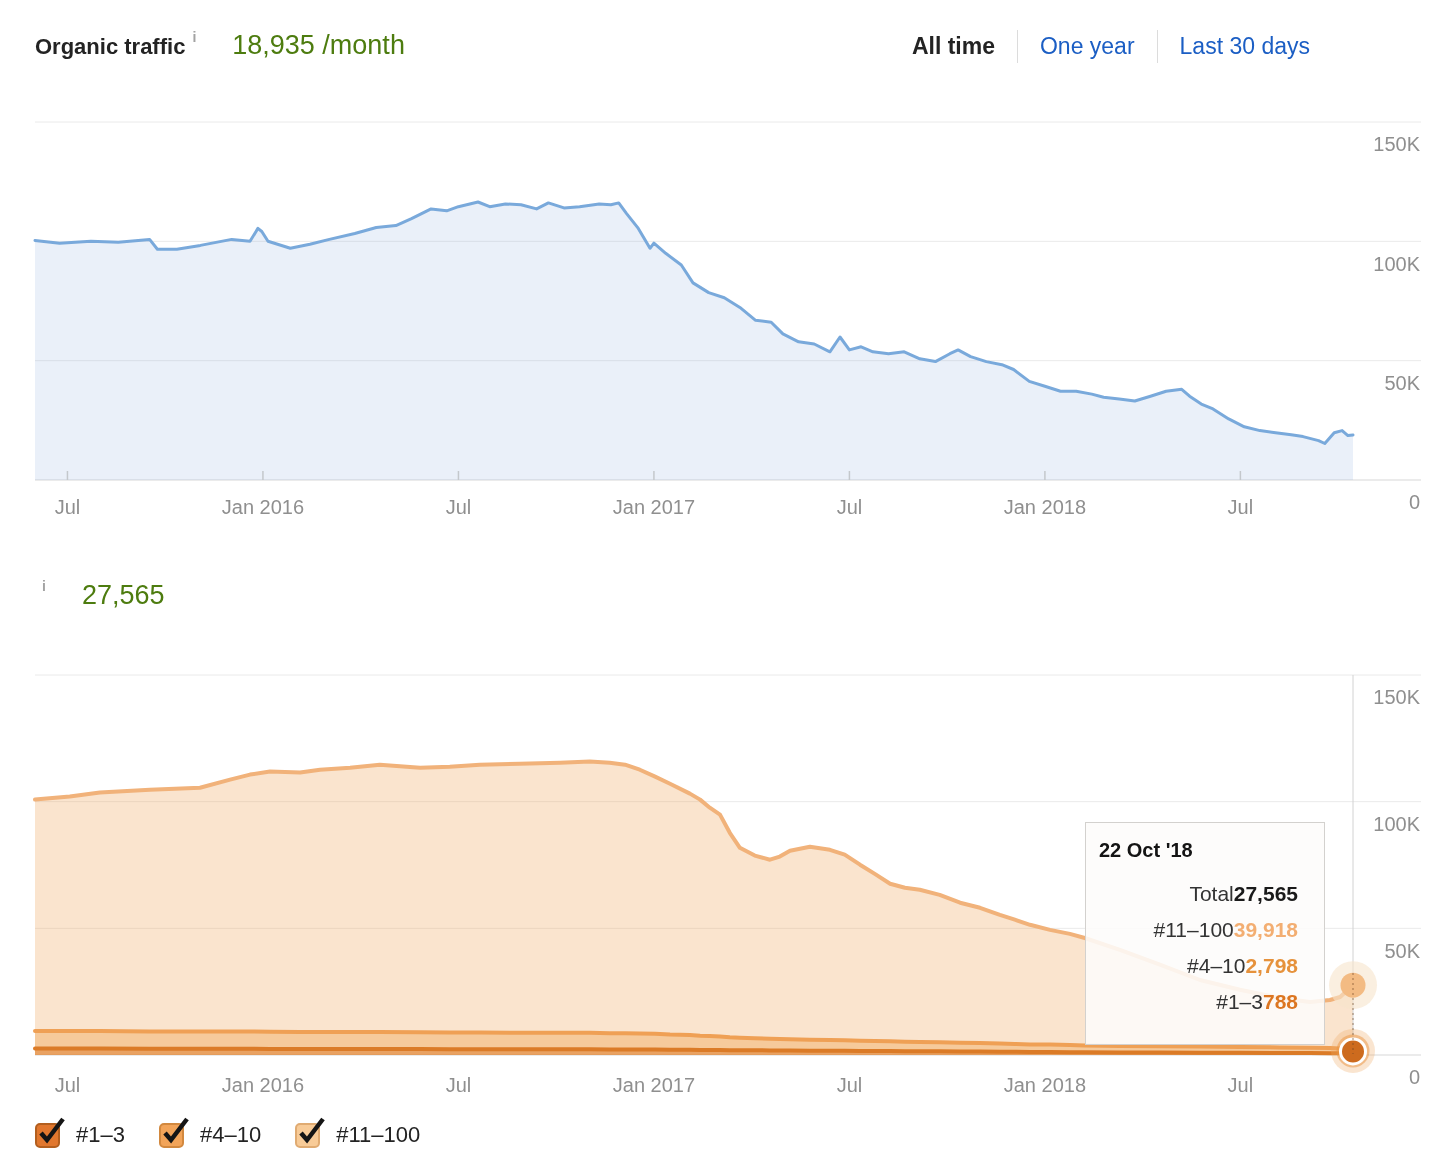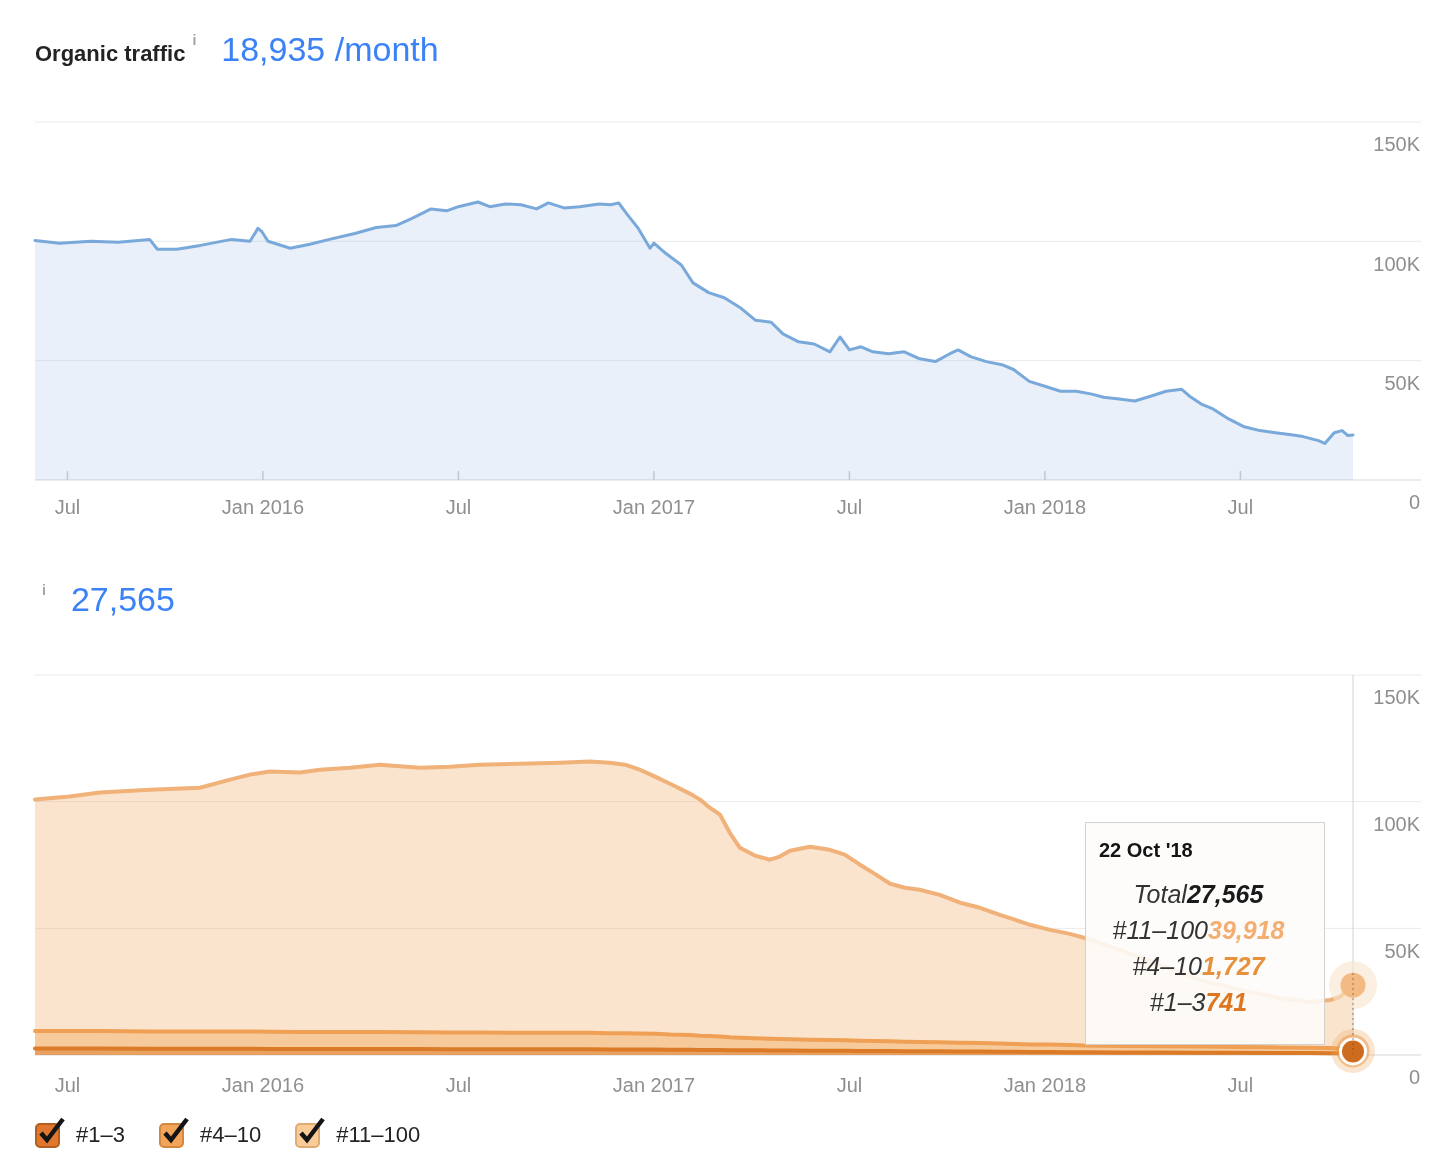--- a/index.html
+++ b/index.html
@@ -5,51 +5,58 @@
   html,body { margin:0; padding:0; }
   body {
     position:relative; width:1454px; height:1174px; background:#ffffff;
     font-family:"Liberation Sans", sans-serif; color:#222; overflow:hidden;
   }
   .hdr { position:absolute; left:35px; right:35px; display:flex; align-items:baseline; }
   #hdr1 { top:30px; }
   #hdr2 { top:580px; }
   .title { font-size:22px; font-weight:700; color:#232323; }
   .info  { font-size:14px; font-weight:700; color:#a3a3a3; margin-left:7px; position:relative; top:-10px; align-self:center; }
-  .hval  { font-size:34px; font-weight:400; color:#3b82f6; margin-left:25px; }
+  .hval  { font-size:27px; font-weight:400; color:#4d7c0f; margin-left:36px; }
   .ranges { margin-left:auto; margin-right:109px; display:flex; align-items:center; font-size:23px; }
   .range { color:#1b5ec4; cursor:pointer; white-space:nowrap; }
   .range.active { color:#232323; font-weight:700; cursor:default; }
   .rdiv { width:1px; height:33px; background:#dcdcdc; margin:0 22px; align-self:center; }
   .chart { position:absolute; left:0; }
   #c1svg { top:100px; }
   #c2wrap { position:absolute; left:0; top:640px; width:1454px; height:475px; }
   #c2svg { position:absolute; left:0; top:0; }
   .chart text, #c2svg text { font-family:"Liberation Sans", sans-serif; }
   .tooltip {
     position:absolute; left:1085px; top:182px; width:240px; height:223px;
     box-sizing:border-box; background:rgba(253,252,250,0.88);
     border:1px solid #d3d1ce; padding:16px 26px 12px 13px; z-index:5;
   }
   .tt-title { font-size:20px; font-weight:700; color:#141414; margin-bottom:14px; }
-  .tt-row { display:flex; justify-content:center; font-size:25px; line-height:36px;font-style:italic; }
+  .tt-row { display:flex; justify-content:flex-end; font-size:21px; line-height:36px; }
   .tt-label { color:#333; }
   .tt-value { font-weight:700; }
   .legend { position:absolute; left:35px; top:1122px; display:flex; gap:34px; align-items:center; font-size:22px; color:#232323; }
   .leg-item { display:flex; align-items:center; gap:16px; cursor:pointer; }
   .leg-box { position:relative; width:21px; height:21px; border-radius:5px; border-style:solid; border-width:2px; }
   .leg-box svg { position:absolute; left:-2px; top:-12px; overflow:visible; }
 </style>
 </head>
 <body>
 
 <div class="hdr" id="hdr1">
   <span class="title">Organic traffic</span>
   <span class="info">i</span>
   <span class="hval">18,935 /month</span>
+  <span class="ranges" id="ranges">
+      <span class="range active">All time</span>
+      <span class="rdiv"></span>
+      <span class="range">One year</span>
+      <span class="rdiv"></span>
+      <span class="range">Last 30 days</span>
+    </span>
 </div>
 
 <svg id="c1svg" class="chart" width="1454" height="440">
     <line x1="35" y1="22" x2="1421" y2="22" stroke="#eaeaea" stroke-width="1"></line>
     <line x1="35" y1="141.33333333333334" x2="1421" y2="141.33333333333334" stroke="#eaeaea" stroke-width="1"></line>
     <line x1="35" y1="260.6666666666667" x2="1421" y2="260.6666666666667" stroke="#eaeaea" stroke-width="1"></line>
     <line x1="35" y1="380" x2="1421" y2="380" stroke="#d7d7d7" stroke-width="1"></line>
     <text x="67.4514980718206" y="409" text-anchor="middle" dominant-baseline="middle" fill="#8f8f8f" font-size="20px">Jul</text>
     <text x="262.9424503115066" y="409" text-anchor="middle" dominant-baseline="middle" fill="#8f8f8f" font-size="20px">Jan 2016</text>
     <text x="458.4334025511926" y="409" text-anchor="middle" dominant-baseline="middle" fill="#8f8f8f" font-size="20px">Jul</text>
@@ -114,25 +121,25 @@
         <div class="tt-row">
           <span class="tt-label">Total</span>
           <span class="tt-value" style="color: rgb(26, 26, 26);">27,565</span>
         </div>
         <div class="tt-row">
           <span class="tt-label">#11–100</span>
           <span class="tt-value" style="color: rgb(243, 174, 114);">39,918</span>
         </div>
         <div class="tt-row">
           <span class="tt-label">#4–10</span>
-          <span class="tt-value" style="color: rgb(230, 146, 60);">1,727</span>
+          <span class="tt-value" style="color: rgb(230, 146, 60);">2,798</span>
         </div>
         <div class="tt-row">
           <span class="tt-label">#1–3</span>
-          <span class="tt-value" style="color: rgb(220, 118, 33);">741</span>
+          <span class="tt-value" style="color: rgb(220, 118, 33);">788</span>
         </div>
       </div>
   </div>
 </div>
 
 <div class="legend" id="legend">
     <span class="leg-item">
       <span class="leg-box" style="background: rgb(225, 119, 46); border-color: rgb(179, 95, 31);">
         <svg width="32" height="34">
           <path d="M6 20 L12 27 L28 6" fill="none" stroke="#151515" stroke-width="4.5"></path>

